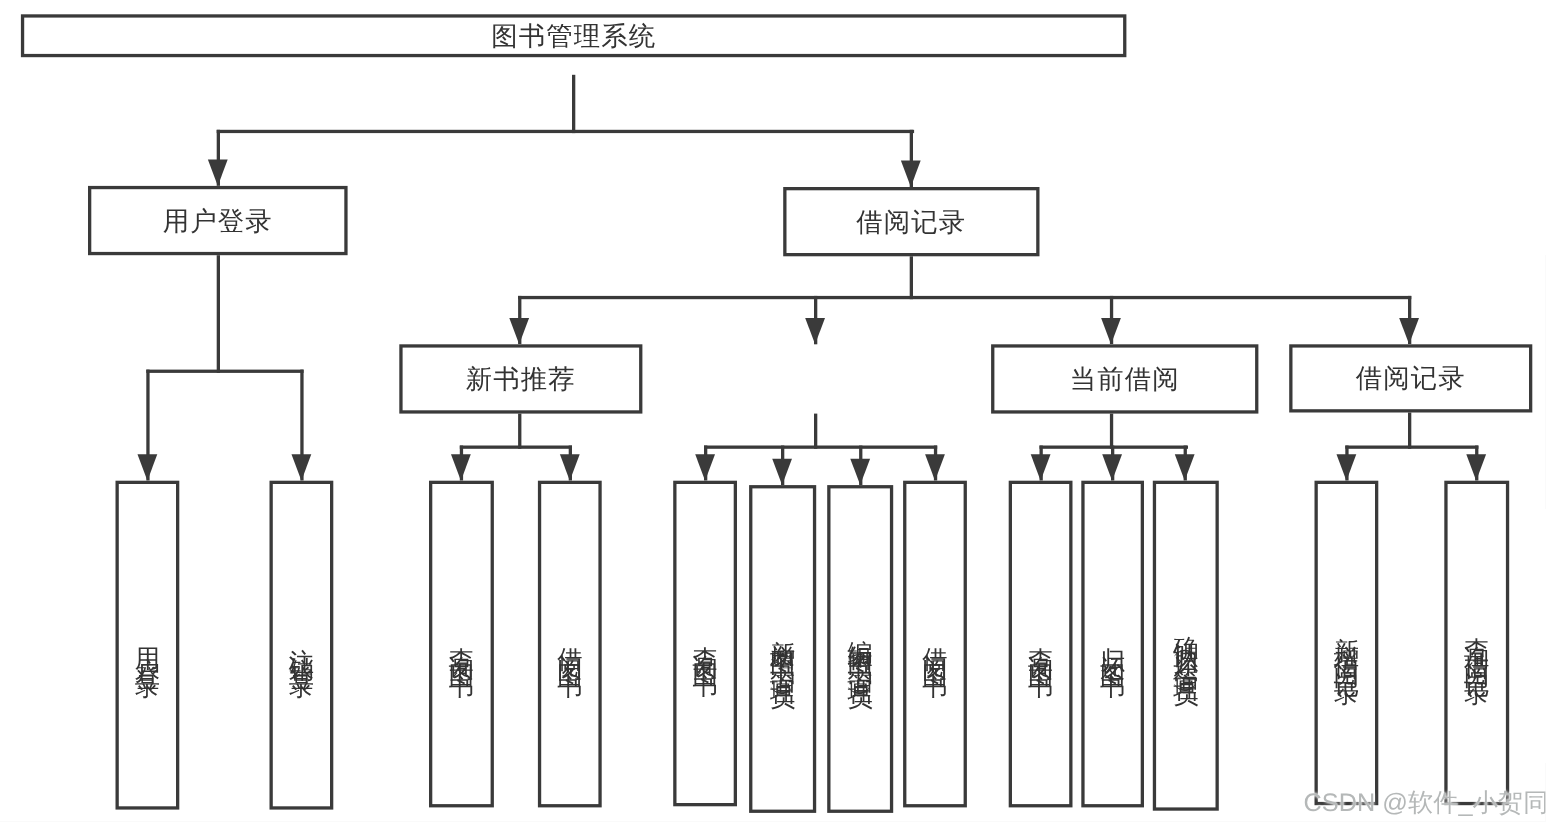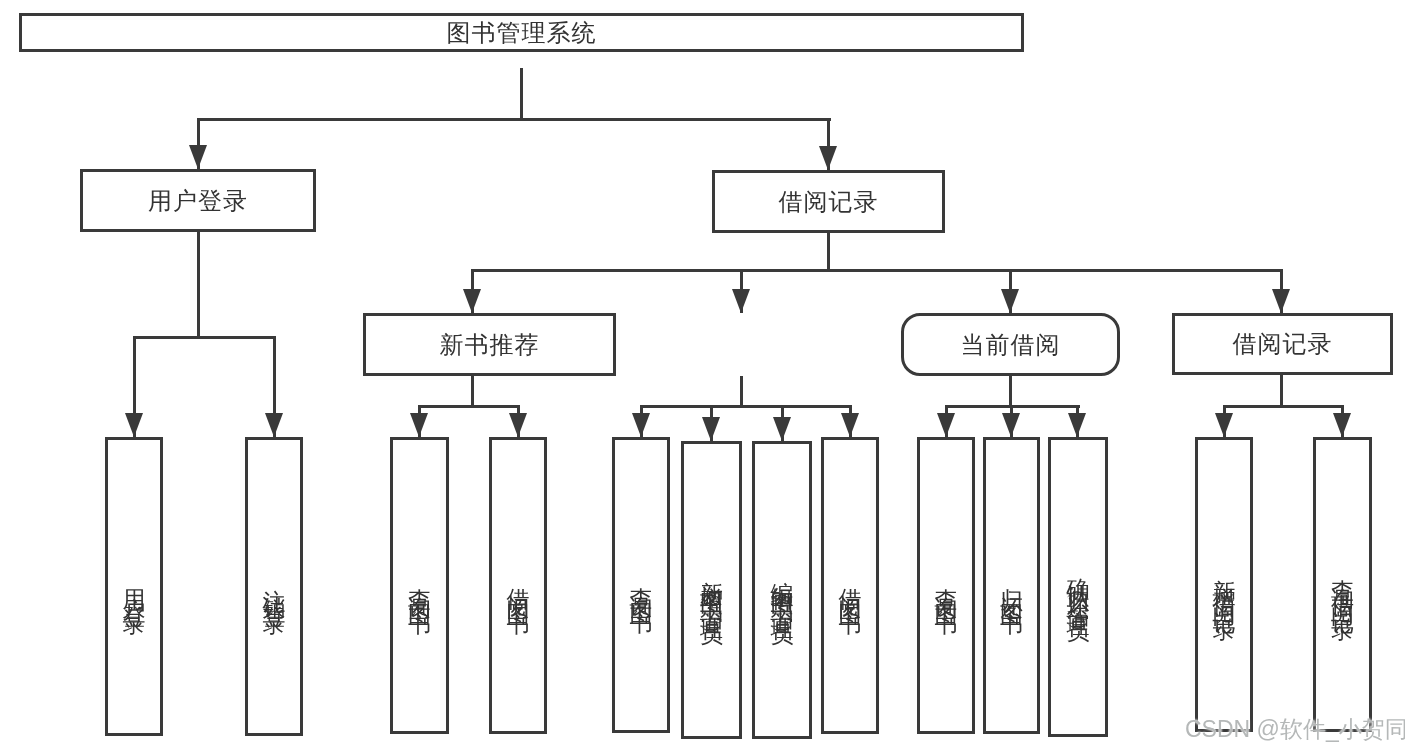--- a/index.html
+++ b/index.html
@@ -82,24 +82,24 @@
   <div class="ln" style="left:471px;top:269px;width:812px;height:3px;"></div>
   <div class="ln" style="left:471px;top:269px;width:3px;height:44px;"></div>
   <div class="ar" style="left:463px;top:289px;"></div>
   <div class="ln" style="left:740px;top:269px;width:3px;height:44px;"></div>
   <div class="ar" style="left:732px;top:289px;"></div>
   <div class="ln" style="left:1009px;top:269px;width:3px;height:44px;"></div>
   <div class="ar" style="left:1001px;top:289px;"></div>
   <div class="ln" style="left:1280px;top:269px;width:3px;height:44px;"></div>
   <div class="ar" style="left:1272px;top:289px;"></div>
 
-  <div class="box h" style="left:363px;top:313px;width:253px;height:63px;">
+  <div class="box h" style="left:363px;top:313px;width:221px;height:63px;">
     <span>新书推荐</span>
   </div>
-  <div class="box h" style="left:901px;top:313px;width:219px;height:63px;border-radius:19px;">
+  <div class="box h" style="left:901px;top:313px;width:243px;height:63px;">
     <span>当前借阅</span>
   </div>
   <div class="box h" style="left:1172px;top:313px;width:221px;height:62px;">
     <span>借阅记录</span>
   </div>
 
   <div class="ln" style="left:197px;top:232px;width:3px;height:107px;"></div>
   <div class="ln" style="left:133px;top:336px;width:143px;height:3px;"></div>
   <div class="ln" style="left:133px;top:336px;width:3px;height:101px;"></div>
   <div class="ar" style="left:125px;top:413px;"></div>

